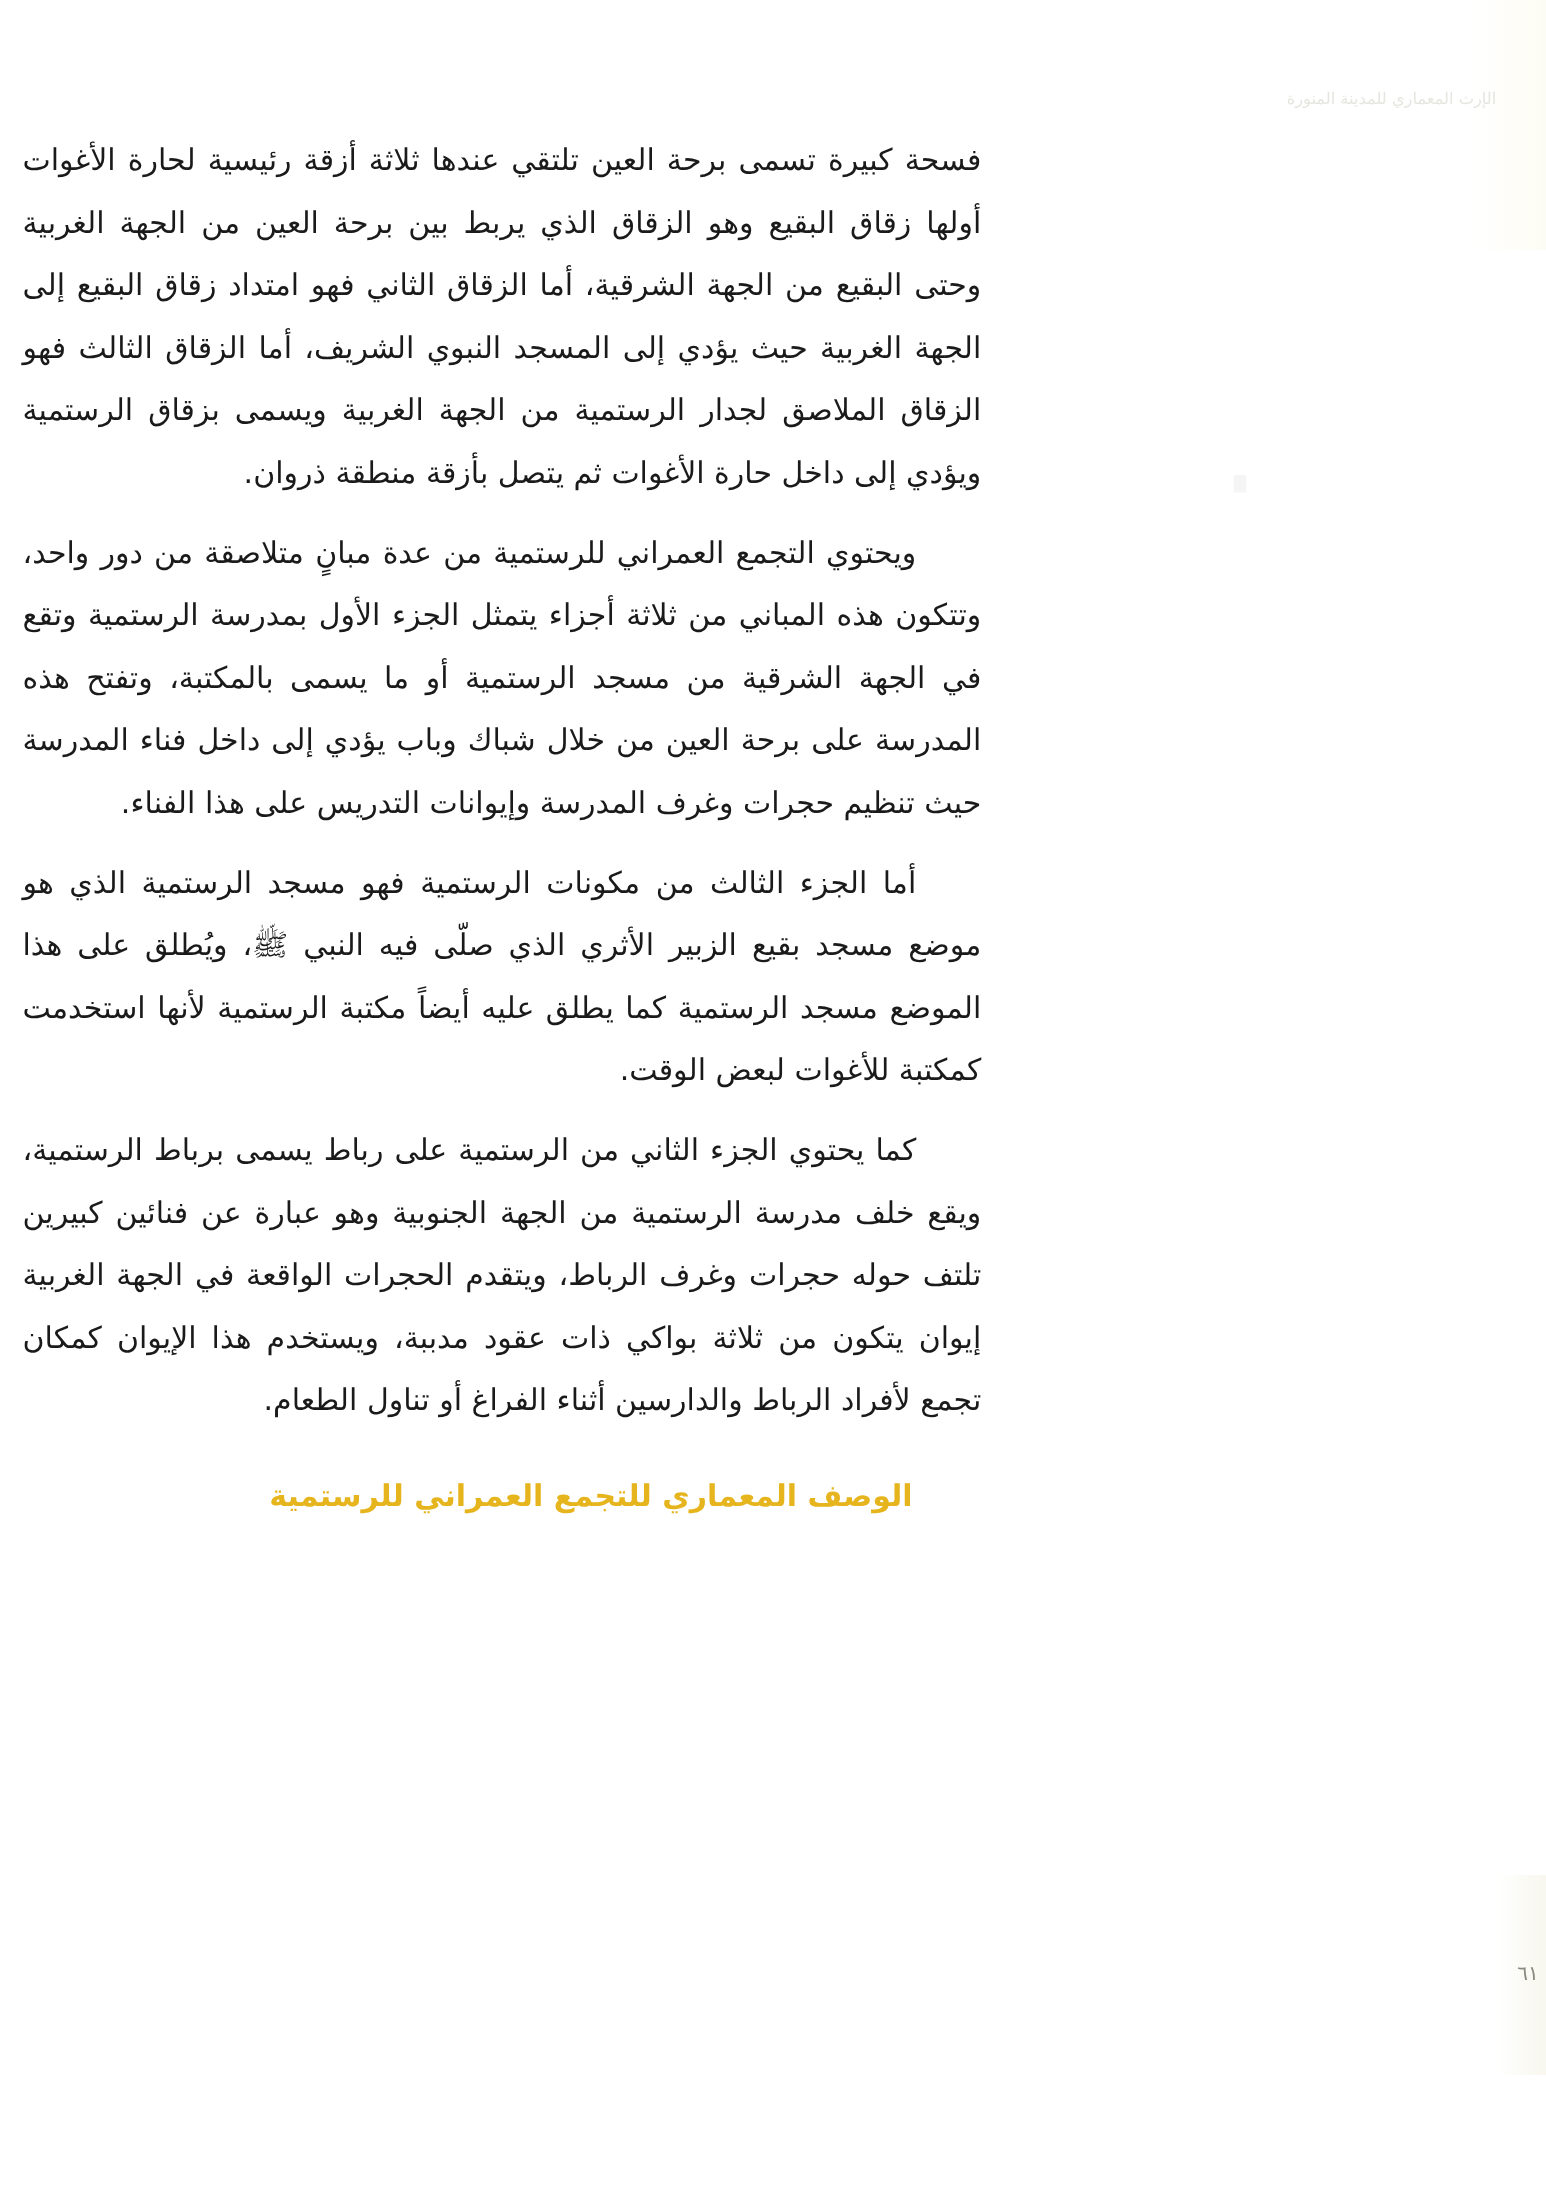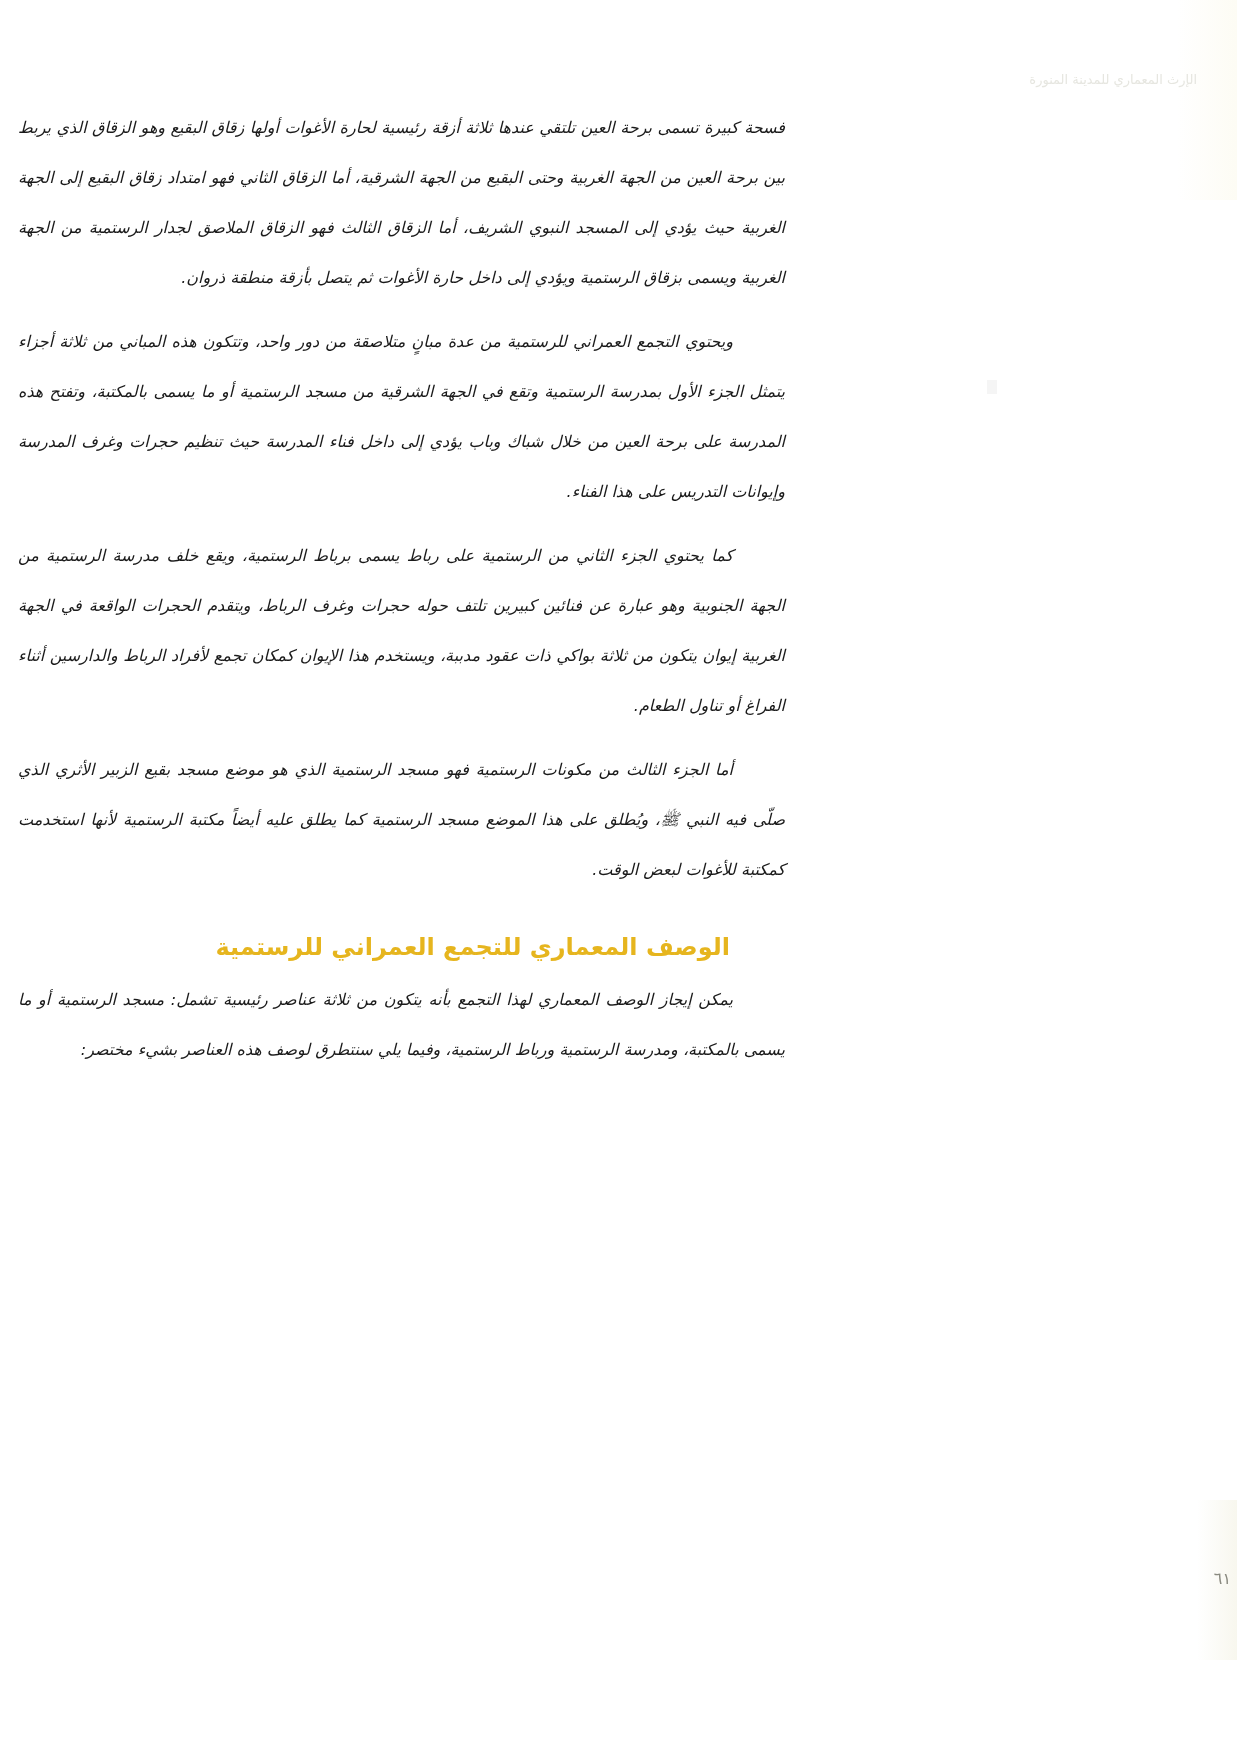--- a/index.html
+++ b/index.html
@@ -33,26 +33,25 @@
     }
     .text-column {
       position: absolute;
       top: 103px;
       left: 18px;
       width: 767px;
       direction: rtl;
     }
     .para {
       margin: 0 0 14px 0;
-      font-size: 16px;
+      font-size: 24px;
       line-height: 50px;
       text-align: justify;
       text-align-last: right;
       text-indent: 52px;
-      font-style: italic;
     }
     .para.first {
       text-indent: 0;
     }
     .section-heading {
       margin: 30px 0 6px 0;
       padding-right: 55px;
       font-size: 24px;
       line-height: 44px;
       font-weight: bold;
@@ -86,23 +85,22 @@
   </style>
 </head>
 <body>
 
 <div class="header-edge"></div>
 <div class="running-header">الإرث المعماري للمدينة المنورة</div>
 
 <div class="text-column">
   <p class="para first">فسحة كبيرة تسمى برحة العين تلتقي عندها ثلاثة أزقة رئيسية لحارة الأغوات أولها زقاق البقيع وهو الزقاق الذي يربط بين برحة العين من الجهة الغربية وحتى البقيع من الجهة الشرقية، أما الزقاق الثاني فهو امتداد زقاق البقيع إلى الجهة الغربية حيث يؤدي إلى المسجد النبوي الشريف، أما الزقاق الثالث فهو الزقاق الملاصق لجدار الرستمية من الجهة الغربية ويسمى بزقاق الرستمية ويؤدي إلى داخل حارة الأغوات ثم يتصل بأزقة منطقة ذروان.</p>
   <p class="para">ويحتوي التجمع العمراني للرستمية من عدة مبانٍ متلاصقة من دور واحد، وتتكون هذه المباني من ثلاثة أجزاء يتمثل الجزء الأول بمدرسة الرستمية وتقع في الجهة الشرقية من مسجد الرستمية أو ما يسمى بالمكتبة، وتفتح هذه المدرسة على برحة العين من خلال شباك وباب يؤدي إلى داخل فناء المدرسة حيث تنظيم حجرات وغرف المدرسة وإيوانات التدريس على هذا الفناء.</p>
+  <p class="para">أما الجزء الثالث من مكونات الرستمية فهو مسجد الرستمية الذي هو موضع مسجد بقيع الزبير الأثري الذي صلّى فيه النبي ﷺ، ويُطلق على هذا الموضع مسجد الرستمية كما يطلق عليه أيضاً مكتبة الرستمية لأنها استخدمت كمكتبة للأغوات لبعض الوقت.</p>
   <p class="para">كما يحتوي الجزء الثاني من الرستمية على رباط يسمى برباط الرستمية، ويقع خلف مدرسة الرستمية من الجهة الجنوبية وهو عبارة عن فنائين كبيرين تلتف حوله حجرات وغرف الرباط، ويتقدم الحجرات الواقعة في الجهة الغربية إيوان يتكون من ثلاثة بواكي ذات عقود مدببة، ويستخدم هذا الإيوان كمكان تجمع لأفراد الرباط والدارسين أثناء الفراغ أو تناول الطعام.</p>
-  <p class="para">أما الجزء الثالث من مكونات الرستمية فهو مسجد الرستمية الذي هو موضع مسجد بقيع الزبير الأثري الذي صلّى فيه النبي ﷺ، ويُطلق على هذا الموضع مسجد الرستمية كما يطلق عليه أيضاً مكتبة الرستمية لأنها استخدمت كمكتبة للأغوات لبعض الوقت.</p>
 
   <h2 class="section-heading">الوصف المعماري للتجمع العمراني للرستمية</h2>
 
-  <p class="para">يمكن إيجاز الوصف المعماري لهذا التجمع بأنه يتكون من ثلاثة عناصر رئيسية تشمل: مسجد الرستمية أو ما يسمى بالمكتبة، ومدرسة الرستمية ورباط الرستمية، وفيما يلي سنتطرق لوصف هذه العناصر بشيء مختصر:</p>
 </div>
 
 <div class="margin-ornament-mid"></div>
 <div class="margin-ornament"></div>
 <div class="page-number">٦١</div>
 
 </body></html>

